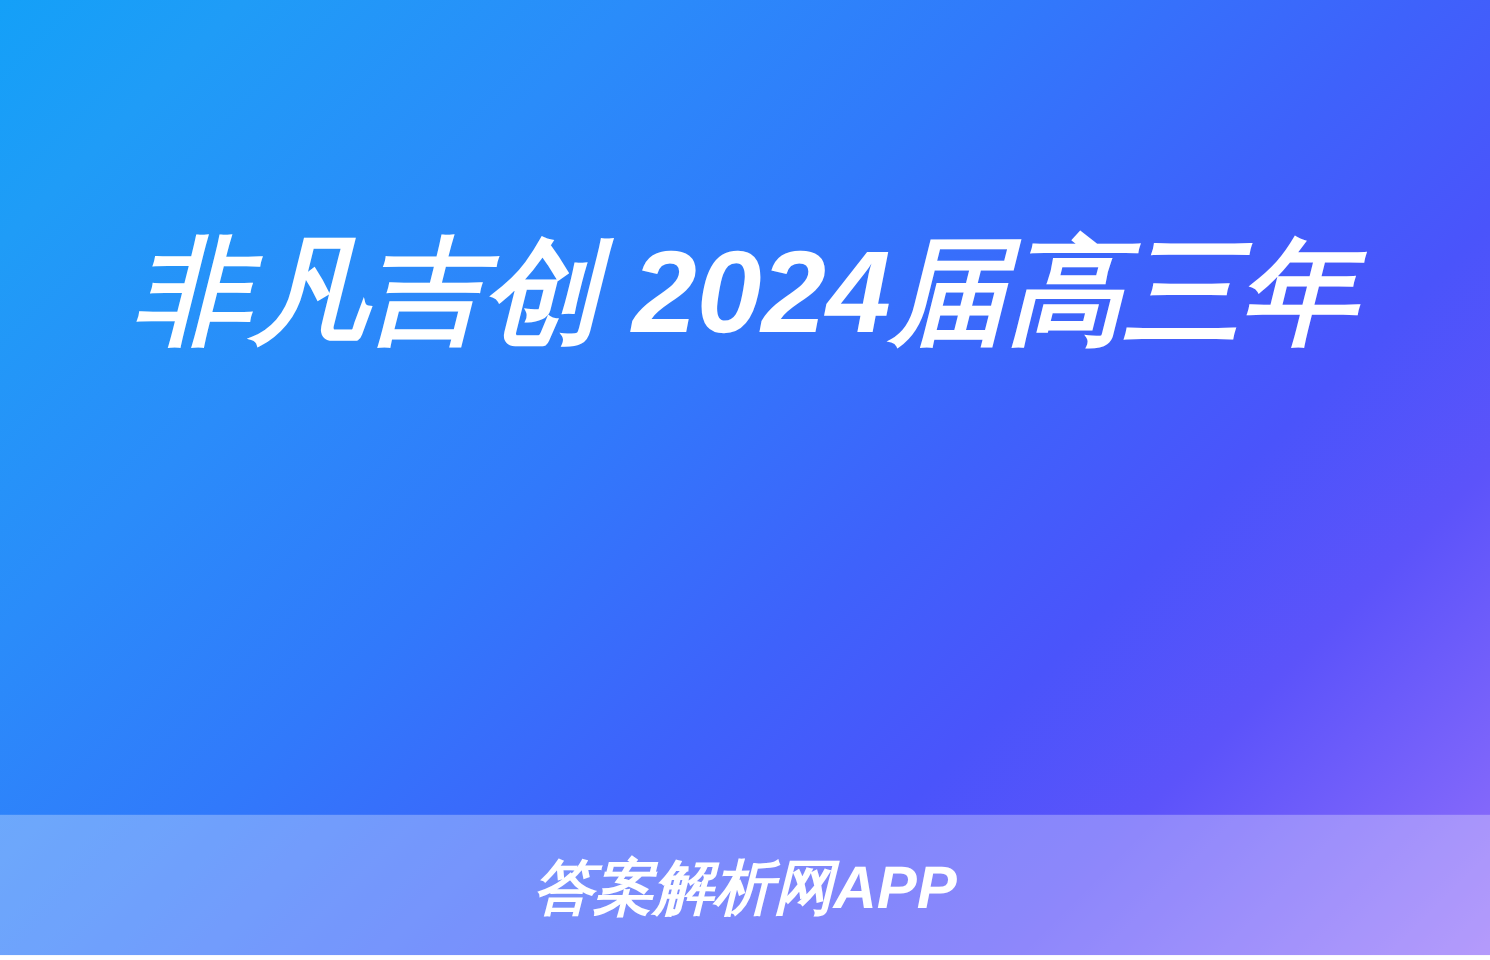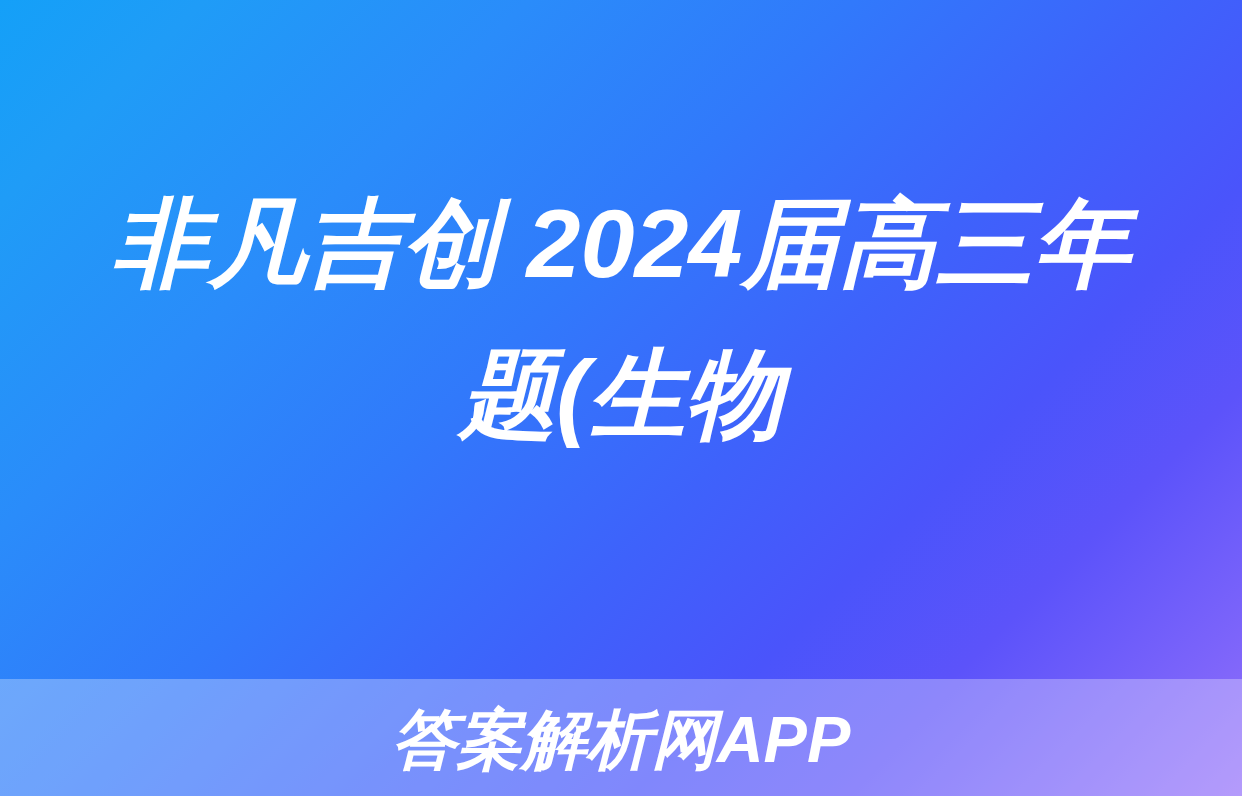--- a/index.html
+++ b/index.html
@@ -58,35 +58,34 @@
     top: 679px;
     height: 121px;
     background: rgba(255, 255, 255, 0.30);
     display: flex;
     align-items: center;
     justify-content: center;
   }
 
   .watermark-text {
     color: #ffffff;
-    font-size: 65px;
+    font-size: 50px;
     font-weight: 700;
     font-style: italic;
     line-height: 1;
     letter-spacing: 0px;
     white-space: nowrap;
   }
 </style>
 </head>
 <body>
 
 <div class="canvas">
 
   <div class="title-block">
     <span class="title-line">非凡吉创 2024届高三年</span>
-    <span class="title-line">题(生物</span>
   </div>
 
   <div class="watermark-band">
     <span class="watermark-text">答案解析网APP</span>
   </div>
 
 </div>
 
 </body></html>

